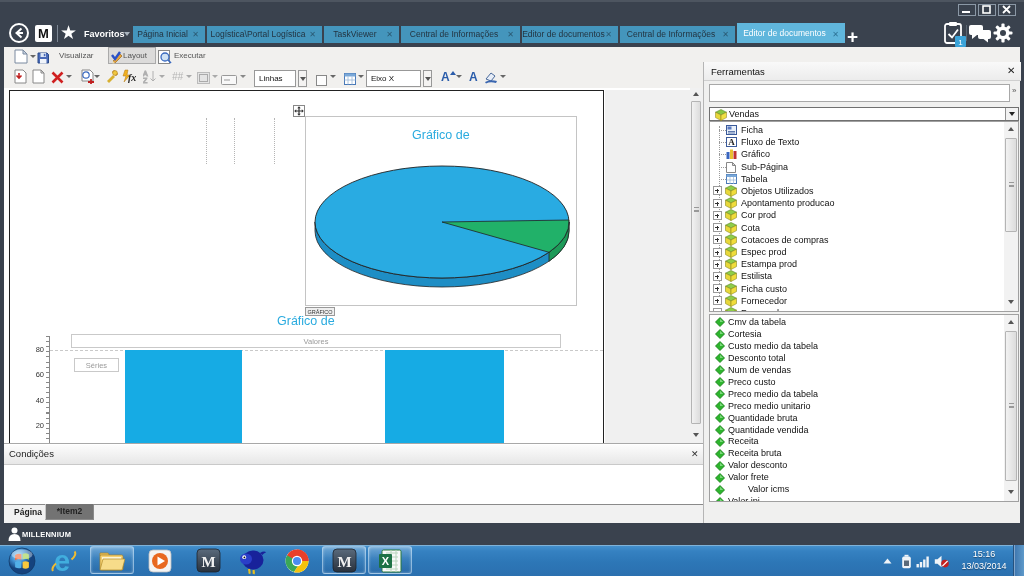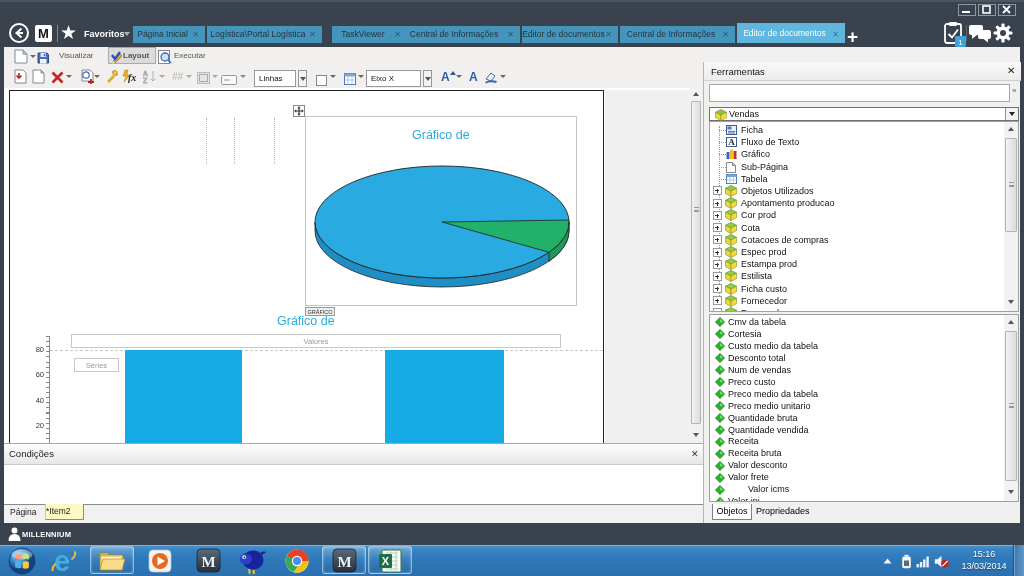--- a/index.html
+++ b/index.html
@@ -58,21 +58,21 @@
 .sthumb { position:absolute; background:linear-gradient(90deg,#f2f2f2,#dcdcdc); border:1px solid #b4b4b4; border-radius:1px; }
 .grip { position:absolute; left:2px; width:5px; height:5px; border-top:1px solid #999; border-bottom:1px solid #999; }
 .grip::after { content:""; position:absolute; left:0; top:2px; width:5px; height:1px; background:#999; }
 .sarrow { width:0; height:0; position:absolute; }
 .up { border-left:3.5px solid transparent; border-right:3.5px solid transparent; border-bottom:4px solid #555; }
 .dn { border-left:3.5px solid transparent; border-right:3.5px solid transparent; border-top:4px solid #555; }
 
 #cond { left:4px; top:443px; width:702px; height:80px; background:#fff; border-top:1px solid #a8a8a8; }
 #condhdr { position:absolute; left:0; top:1px; width:702px; height:20px; background:linear-gradient(#fcfcfc,#e7e7e7); border-bottom:1px solid #c9c9c9; font-size:9.5px; color:#222; line-height:18px; }
 #btabs { left:4px; top:504px; width:702px; height:19px; background:#f1f1f1; }
-.btab { position:absolute; top:1px; height:17px; font-size:8.5px; color:#222; text-align:left; }
+.btab { position:absolute; top:1px; height:17px; font-size:8.5px; color:#222; text-align:center;font-weight:bold; }
 
 #status { left:0; top:523px; width:1024px; height:22px; background:#3a424e; }
 #status span { position:absolute; left:22px; top:7px; color:#fff; font-size:7.5px; font-weight:bold; letter-spacing:0.2px; }
 
 #rpanel { left:703px; top:62px; width:317px; height:461px; background:#f0f0ef; border-left:1px solid #b5b5b5; }
 #ferrhdr { position:absolute; left:0; top:0; width:317px; height:19px; background:linear-gradient(#f9f9f9,#ececec); border-bottom:1px solid #cfcfcf; }
 #searchbox { position:absolute; left:5px; top:22px; width:301px; height:18px; background:#fff; border:1px solid #a8a8a8; }
 #chev { position:absolute; left:308px; top:24px; font-size:8px; color:#555; }
 #vendas { position:absolute; left:5px; top:45px; width:310px; height:14px; background:#fff; border:1px solid #707070; font-size:9px; line-height:13px; color:#111; }
 #vbtn { position:absolute; right:0px; top:0px; width:13px; height:12px; background:#f2f2f2; border-left:1px solid #909090; }
@@ -113,21 +113,21 @@
       <path d="M3.5 6 L10 6" stroke="#fff" stroke-width="2"></path>
     </svg>
   </div>
 <div class="abs" id="mlogo">M</div>
 <div class="abs" id="hsep1"></div>
 <div class="abs" id="star">★</div>
 <div class="abs" id="favtxt">Favoritos</div>
 <div class="abs" id="favcar"></div>
 <div class="tab" style="left:133px;width:72px;">Página Inicial<span class="x">✕</span></div>
 <div class="tab" style="left:207px;width:115px;">Logística\Portal Logística<span class="x">✕</span></div>
-<div class="tab" style="left:324px;width:75px;margin-left:8px;">TaskViewer<span class="x">✕</span></div>
+<div class="tab" style="left:324px;width:75px;">TaskViewer<span class="x">✕</span></div>
 <div class="tab" style="left:401px;width:119px;">Central de Informações<span class="x">✕</span></div>
 <div class="tab" style="left:522px;width:96px;">Editor de documentos<span class="x">✕</span></div>
 <div class="tab" style="left:620px;width:115px;">Central de Informações<span class="x">✕</span></div>
 <div class="tab active" style="left:737px;width:108px;">Editor de documentos<span class="x">✕</span></div>
 <div class="abs" id="plus">+</div>
 <div class="abs" style="left:943px;top:21px;"><svg width="24" height="26" viewBox="0 0 24 26">
 <rect x="2" y="3" width="16" height="19" rx="2" fill="none" stroke="#fff" stroke-width="1.8"></rect>
 <rect x="6" y="1" width="8" height="4" rx="1" fill="#fff"></rect>
 <path d="M5.5 13 L9 16.5 L15 8.5" stroke="#fff" stroke-width="1.8" fill="none"></path>
 <rect x="12" y="15" width="11" height="11" rx="1" fill="#3ba3d8"></rect>
@@ -166,21 +166,21 @@
       <rect x="6.8" y="1.8" width="1.6" height="2.4" fill="#4a6ab8"></rect>
       <rect x="3" y="7" width="6.5" height="4.5" fill="#f0f4fa"></rect>
     </svg></div>
 <div class="tbtxt" style="left:59px;">Visualizar</div>
 <div class="abs" id="layoutbtn"></div>
 <div class="abs" style="left:111px;top:50px;"><svg width="13" height="13">
       <path d="M2 10 L9 3 L11 5 L4 12 Z" fill="#e8a33c" stroke="#9a6a1a" stroke-width="0.7"></path>
       <path d="M2 10 L4 12 L1.5 12.7 Z" fill="#f4d9a0"></path>
       <path d="M1 4 L4 8 L9 1" stroke="#2a52c8" stroke-width="2.4" fill="none"></path>
     </svg></div>
-<div class="tbtxt" style="left:123px;font-weight:bold;">Layout</div>
+<div class="tbtxt" style="left:123px;">Layout</div>
 <div class="abs" style="left:158px;top:50px;"><svg width="14" height="14">
       <rect x="0.5" y="0.5" width="11" height="13" fill="#fff" stroke="#888"></rect>
       <circle cx="7" cy="7" r="4" fill="#cfe2f4" stroke="#3a6ac0" stroke-width="1.3"></circle>
       <path d="M10 10 L13 13" stroke="#3a6ac0" stroke-width="1.6"></path>
     </svg></div>
 <div class="tbtxt" style="left:174px;">Executar</div>
 
 <div class="abs" style="left:14px;top:69px;"><svg width="13" height="15">
       <path d="M1 1 h8 l3 3 v10 h-11 Z" fill="#fff" stroke="#888"></path>
       <path d="M5 4 v5 M2.5 6.5 L5 9 L7.5 6.5" stroke="#c02020" stroke-width="1.6" fill="none"></path>
@@ -302,21 +302,21 @@
 <div class="abs" id="cond">
   <div id="condhdr">
       <span style="position:absolute;left:5px;">Condições</span>
       <span style="position:absolute;left:687px;top:0px;font-size:9px;color:#333;">✕</span>
     </div>
 </div>
 <div class="abs" id="btabs">
   <div style="position:absolute;left:0;top:0;width:42px;height:1px;background:#8a8a8a;"></div>
   <div style="position:absolute;left:74px;top:0;width:628px;height:1px;background:#8a8a8a;"></div>
   <div class="btab" style="left:6px;top:0;width:36px;line-height:16px;">Página</div>
-  <div class="btab" style="left:41px;top:0;width:39px;background:#fef9c3;border-right:1px solid #8a8a8a;border-bottom:1px solid #8a8a8a;border-left:1px solid #c8c8c8;height:16px;line-height:15px;">*Item2</div>
+  <div class="btab" style="left:41px;top:0;width:49px;background:#737373;border-right:1px solid #8a8a8a;border-bottom:1px solid #8a8a8a;border-left:1px solid #c8c8c8;height:16px;line-height:15px;">*Item2</div>
 </div>
 
 <div class="abs" id="status">
   <svg style="position:absolute;left:8px;top:4px;" width="13" height="14" viewBox="0 0 13 14">
       <circle cx="6.5" cy="3.6" r="3" fill="#fff"></circle>
       <path d="M0.5 14 q0 -7 6 -7 q6 0 6 7 Z" fill="#fff"></path>
     </svg>
   <span>MILLENNIUM</span>
 </div>
 
@@ -570,24 +570,20 @@
       </svg>
   <div class="trow" style="left:18px;top:180px;">Valor ipi</div>
   <div style="position:absolute;left:294px;top:0;width:15px;height:186px;background:#f2f2f2;"></div>
   <div class="sarrow up" style="left:298px;top:5px;"></div>
   <div class="sthumb" style="left:295px;top:16px;width:12px;height:150px;">
         <div class="grip" style="left:3px;top:71px;"></div>
       </div>
   <div class="sarrow dn" style="left:298px;top:175px;"></div>
 
   </div>
-  <div id="objtabs">
-      <div id="objtab">Objetos</div>
-      <div id="proptab">Propriedades</div>
-    </div>
 </div>
 
 <div class="abs" id="taskbar"></div>
 
 <svg class="abs" style="left:8px;top:547px;" width="28" height="28" viewBox="0 0 28 28">
 <defs>
       <radialGradient id="orb" cx="35%" cy="30%">
         <stop offset="0%" stop-color="#9fd4f2"></stop>
         <stop offset="55%" stop-color="#3e8ed0"></stop>
         <stop offset="100%" stop-color="#15437e"></stop>

